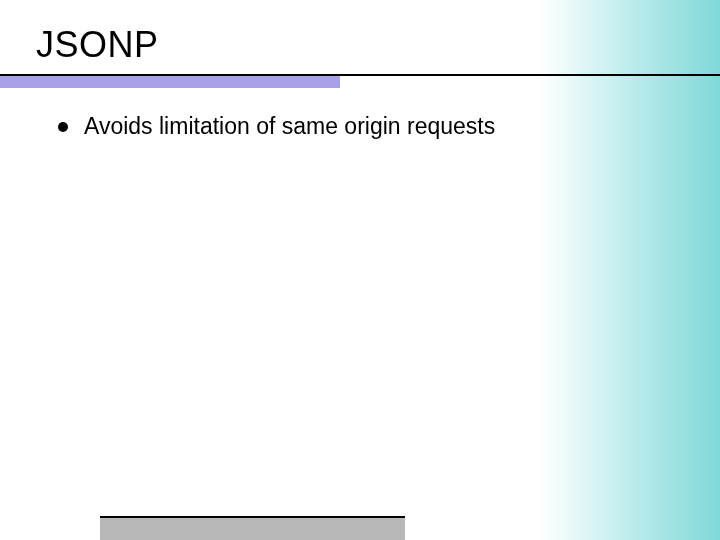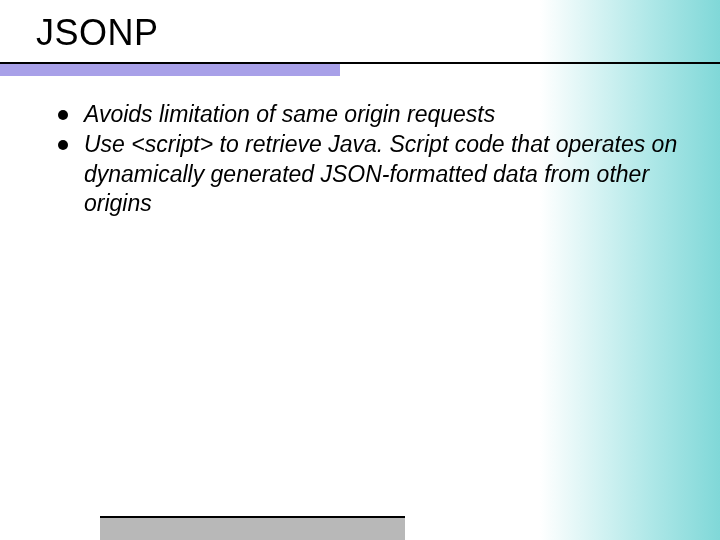--- a/index.html
+++ b/index.html
@@ -5,21 +5,21 @@
   * { margin: 0; padding: 0; box-sizing: border-box; }
   body {
     width: 720px;
     height: 540px;
     background: linear-gradient(to right, #ffffff 0%, #ffffff 75%, #b0e8e8 90%, #80d8d8 100%);
     font-family: Arial, Helvetica, sans-serif;
     position: relative;
     overflow: hidden;
   }
   .title-area {
-    padding: 12px 0 0 36px;
+    padding: 24px 0 0 36px;
   }
   .title {
     font-size: 36px;
     font-weight: normal;
     color: #000;
     letter-spacing: 0.5px;
   }
   .title-underline {
     margin-top: 8px;
     height: 14px;
@@ -34,21 +34,20 @@
   .title-underline .rest-bar {
     flex: 1;
     height: 2px;
     background: #000;
   }
   .content {
     padding: 24px 28px 0 56px;
   }
   ul.bullets {
     list-style: none;
-    font-style: italic;
   }
   ul.bullets li {
     position: relative;
     padding-left: 28px;
     font-size: 23px;
     line-height: 1.28;
     color: #000;
     margin-bottom: 1px;
   }
   ul.bullets li::before {
@@ -78,17 +77,16 @@
   <h1 class="title">JSONP</h1>
 </div>
 <div class="title-underline">
   <div class="blue-bar"></div>
   <div class="rest-bar"></div>
 </div>
 
 <div class="content">
   <ul class="bullets">
     <li>Avoids limitation of same origin requests</li>
-    <li>Use &lt;script&gt; to retrieve Java. Script code that operates on dynamically generated JSON-formatted data from other origins</li>
   </ul>
 </div>
 
 <div class="footer-bar"></div>
 
 </body></html>

